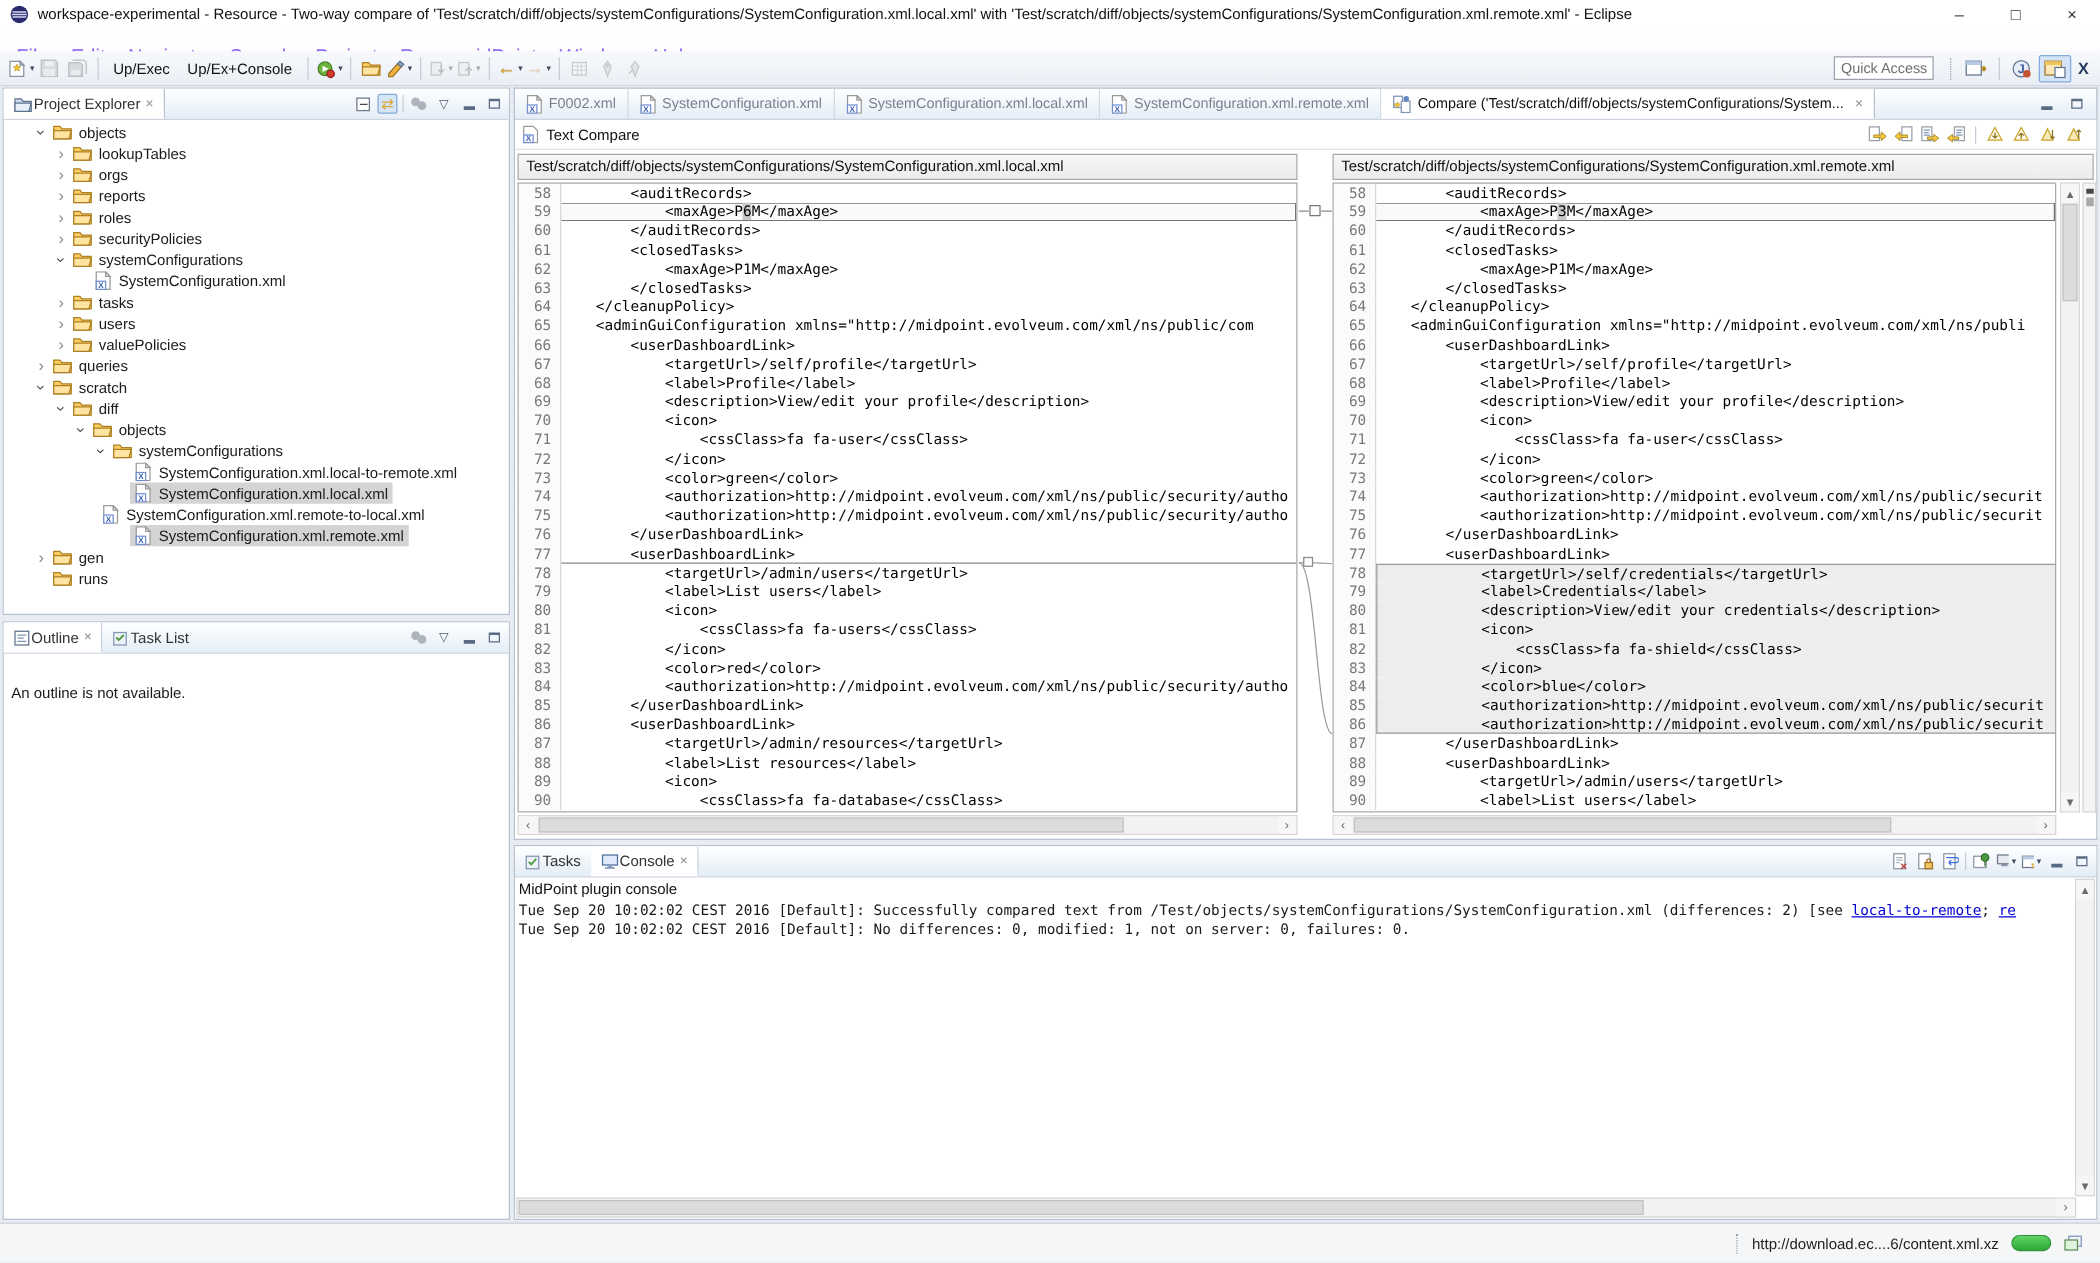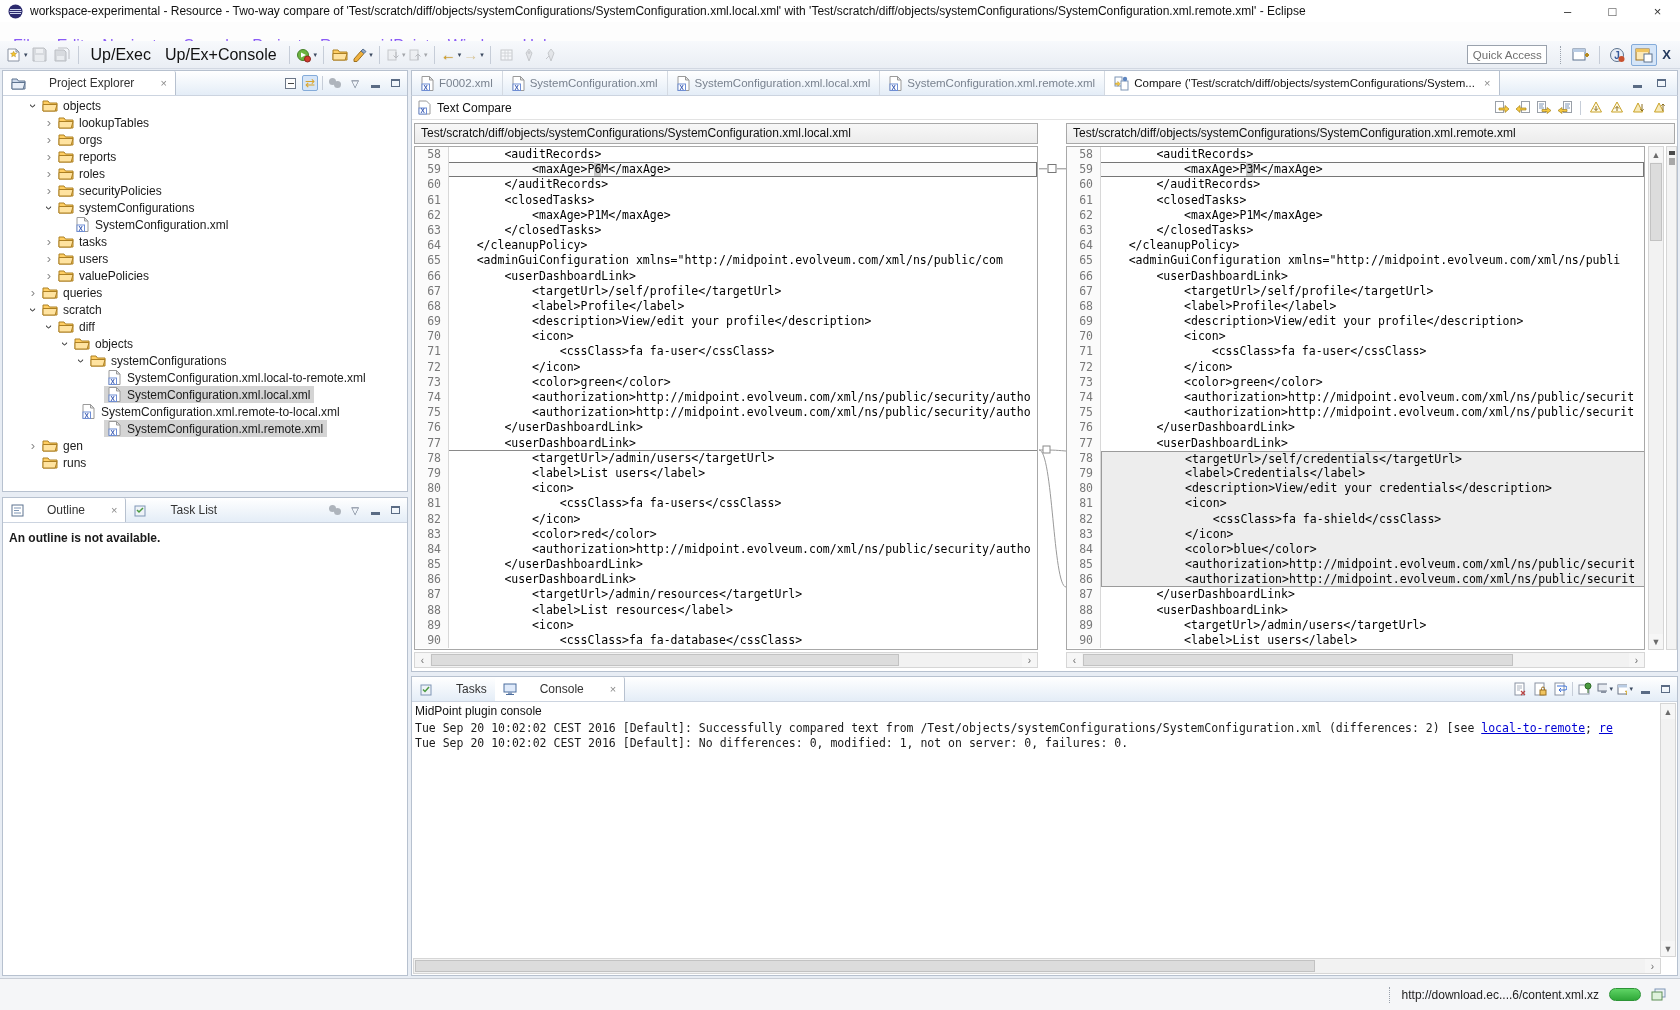--- a/index.html
+++ b/index.html
@@ -9,33 +9,33 @@
   
   .titlebar{left:0;top:0;width:1680px;height:22px;background:#fff;display:flex;align-items:center;}
   .app-icon{width:15px;height:15px;margin:0 7px 0 8px;}
   .title-text{font-size:12px;color:#111;white-space:nowrap;overflow:hidden;flex:1;}
   .winbtn{width:45px;height:22px;display:flex;align-items:center;justify-content:center;font-size:13px;color:#333;}
   .menubar{left:0;top:22px;width:1680px;height:19px;background:#fdfdfd;display:flex;align-items:center;padding-left:4px;}
   .menu-item{padding:2px 9px;font-size:16px;color:#8b5cf6;margin-top:28px;}
   
   .toolbar{left:0;top:41px;width:1680px;height:28px;background:linear-gradient(#f7f9fc,#eaeef4);border-bottom:1px solid #d2d8e2;display:flex;align-items:center;padding:0 5px;}
   .tbtn{height:22px;min-width:20px;display:flex;align-items:center;justify-content:center;margin:0 1px;}
-  .tbtn.text{padding:0 6px;font-size:16px;color:#111;}
+  .tbtn.text{padding:0 6px;font-size:12px;color:#111;}
   .tsep{width:1px;height:18px;background:#c6cdd8;margin:0 5px;}
   .ddown{font-size:7px;color:#3c4a60;margin-left:2px;}
   .disabled{opacity:.45;filter:grayscale(.8);}
   .qa-box{width:80px;height:19px;border:1px solid #9aa2ad;background:#fff;color:#6e6e6e;font-size:11.5px;display:flex;align-items:center;justify-content:center;margin-right:8px;}
   .dotsep{width:3px;height:18px;border-left:1px dotted #9aa2ad;margin:0 5px;}
   .persp{height:22px;display:flex;align-items:center;padding:0 3px;margin:0 1px;}
   .persp.active{background:#d5e5f8;border:1px solid #84abd9;border-radius:2px;}
   .px-label{font-weight:bold;font-size:13px;color:#243a5e;}
   
   .view{position:absolute;background:#fff;border:1px solid #b7c1cf;}
   .viewtabs{height:25px;background:linear-gradient(#ffffff,#e4edf7);border-bottom:1px solid #ccd4e0;display:flex;align-items:stretch;position:relative;}
-  .vtab{display:flex;align-items:center;padding:0 8px;font-size:12px;gap:23px;color:#333;}
+  .vtab{display:flex;align-items:center;padding:0 8px;font-size:12px;gap:1px;color:#333;}
   .vtab.active{background:#fff;border-right:1px solid #b7c1cf;border-radius:2px 2px 0 0;font-weight:normal;}
   .vtab .x{color:#8a8a8a;font-size:11px;margin-left:3px;}
   .hicons{position:absolute;right:4px;top:0;height:24px;display:flex;align-items:center;gap:4px;}
   .hic{width:16px;height:16px;display:flex;align-items:center;justify-content:center;font-size:10px;color:#4c596e;}
   .hic.boxed{border:1px solid #84abd9;background:#d5e5f8;border-radius:2px;}
   .min-ic{width:9px;height:3px;background:#5a6b84;margin-top:6px;}
   .max-ic{width:9px;height:8px;border:1px solid #5a6b84;border-top:2px solid #5a6b84;}
   .collapse-ic{width:11px;height:11px;border:1px solid #6b7687;position:relative;background:#fdfdfd;}
   .collapse-ic::after{content:"";position:absolute;left:2px;top:4px;width:6px;height:1px;background:#444;}
   .gear-ic{display:flex;}
@@ -578,21 +578,21 @@
         </span>
       <span class="hic">▽</span>
       <span class="hic">
           <span class="min-ic"></span>
         </span>
       <span class="hic">
           <span class="max-ic"></span>
         </span>
     </div>
   </div>
-  <div style="padding:8px 6px;font-weight:bold;">An outline is not available.</div>
+  <div style="padding:24px 6px;">An outline is not available.</div>
 </div>
 
 <div class="etabbar" id="etabs">
   <div class="etab">
       <span>
         <svg width="13" height="15" viewBox="0 0 13 15">
           <path d="M1 .5h7.5L12 4v10.5H1z" fill="#fff" stroke="#9a9a9a"></path>
           <path d="M8.5 .5L12 4H8.5z" fill="#e4e4e4" stroke="#9a9a9a"></path>
           <rect x="1" y="8" width="7.5" height="6.5" fill="#fff" stroke="#6f8ed4"></rect>
           <text x="4.7" y="13.5" font-size="6.5" font-family="sans-serif" font-weight="bold" fill="#3f5fb5" text-anchor="middle">X</text>

